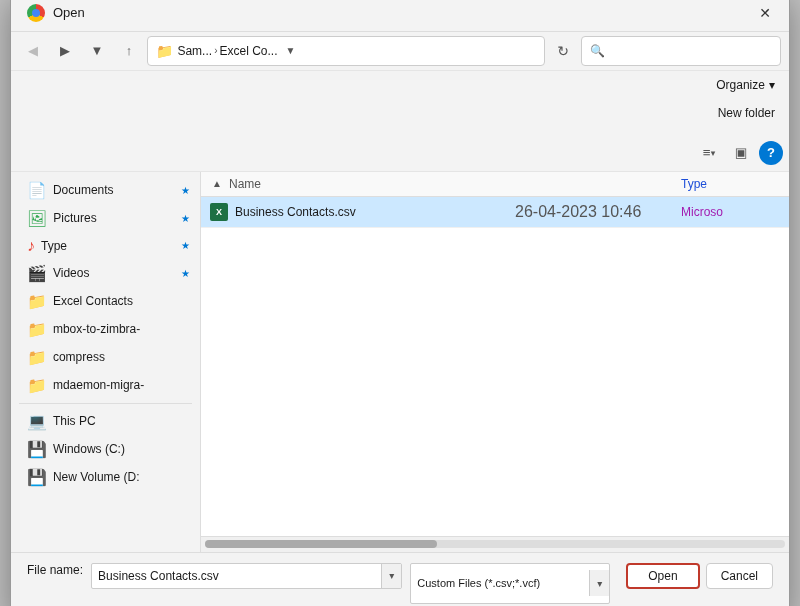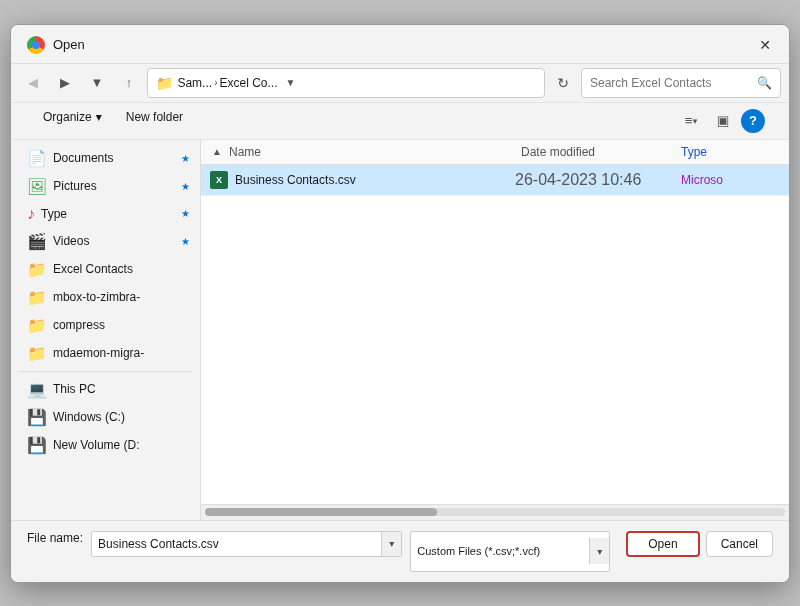--- a/index.html
+++ b/index.html
@@ -166,25 +166,26 @@
       font-size: 12px;
       color: #aaa;
       flex: 1;
       background: transparent;
     }
     .search-icon { color: #555; font-size: 12px; }
 
     
     .toolbar {
       display: flex;
-      align-items: flex-start;
-      padding: 4px 24px;
+      align-items: flex-end;
+      padding: 4px 6px;
       background: #f3f3f3;
       gap: 8px;
       border-bottom: 1px solid #e5e5e5;
+      flex-direction: column;
     }
     .toolbar-btn {
       display: flex;
       align-items: center;
       gap: 4px;
       padding: 3px 8px;
       border-radius: 4px;
       cursor: pointer;
       font-size: 12px;
       color: #1a1a1a;
@@ -490,21 +491,20 @@
       <span class="address-folder-icon">📁</span>
       <span class="address-text">
         <span>Sam...</span>
         <span class="address-chevron"> › </span>
         <span>Excel Co...</span>
       </span>
       <button class="address-dropdown">▼</button>
     </div>
     <button class="refresh-btn">↻</button>
     <div class="search-bar">
-      <input class="search-input" type="text" placeholder="Search Excel Contacts" style="">
       <span class="search-icon">🔍</span>
     </div>
   </div>
 
   <div class="toolbar">
     <button class="toolbar-btn">
       <span>Organize</span>
       <span>▾</span>
     </button>
     <button class="toolbar-btn">
@@ -570,21 +570,20 @@
       <div class="sidebar-item">
         <span class="sidebar-icon drive-icon">💾</span>
         <span class="sidebar-label">New Volume (D:</span>
       </div>
     </div>
 
     <div class="file-area">
       <div class="file-header">
         <div class="collapse-btn">▲</div>
         <div class="col-name">Name</div>
-        <div class="col-date">Date modified</div>
         <div class="col-type">Type</div>
       </div>
       <div class="file-list">
         <div class="file-row">
           <div class="file-icon">
             <div class="excel-icon">X</div>
           </div>
           <div class="file-name">Business Contacts.csv</div>
           <div class="file-date">26-04-2023 10:46</div>
           <div class="file-type">Microso</div>

